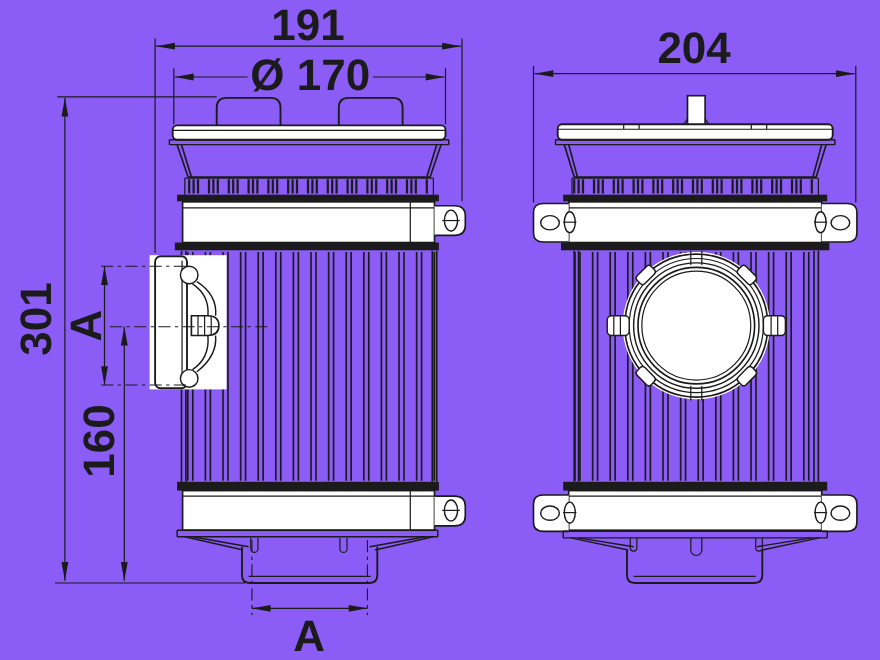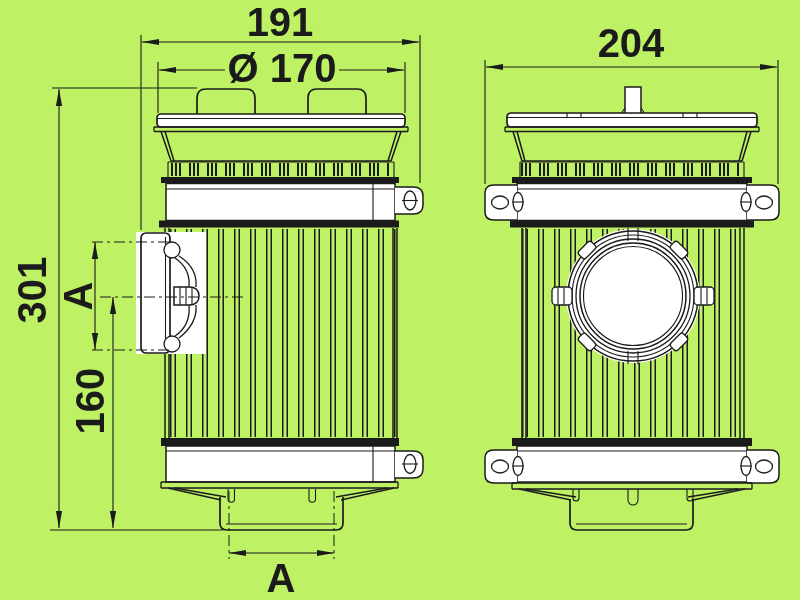--- a/index.html
+++ b/index.html
@@ -1,16 +1,16 @@
 <!DOCTYPE html>
 <html><head>
 <meta charset="utf-8">
 <style>
   html, body { margin: 0; padding: 0; background: #ffffff; }
-  .stage { width: 800px; height: 600px; background: #bef264; position: relative; }
+  .stage { width: 800px; height: 600px; background: #8b5cf6; position: relative; }
   svg { display: block; }
   .ln   { stroke: #1b1b1b; fill: none; }
   .w17  { stroke-width: 1.7; }
   .w15  { stroke-width: 1.5; }
   .w13  { stroke-width: 1.3; }
   .w11  { stroke-width: 1.1; }
   .fillw { fill: #ffffff; }
   .filld { fill: #1b1b1b; stroke: none; }
   .dim  { stroke: #1b1b1b; stroke-width: 1.1; fill: none; }
   .cline{ stroke: #1b1b1b; stroke-width: 1; fill: none; stroke-dasharray: 11 4 3 4; }

